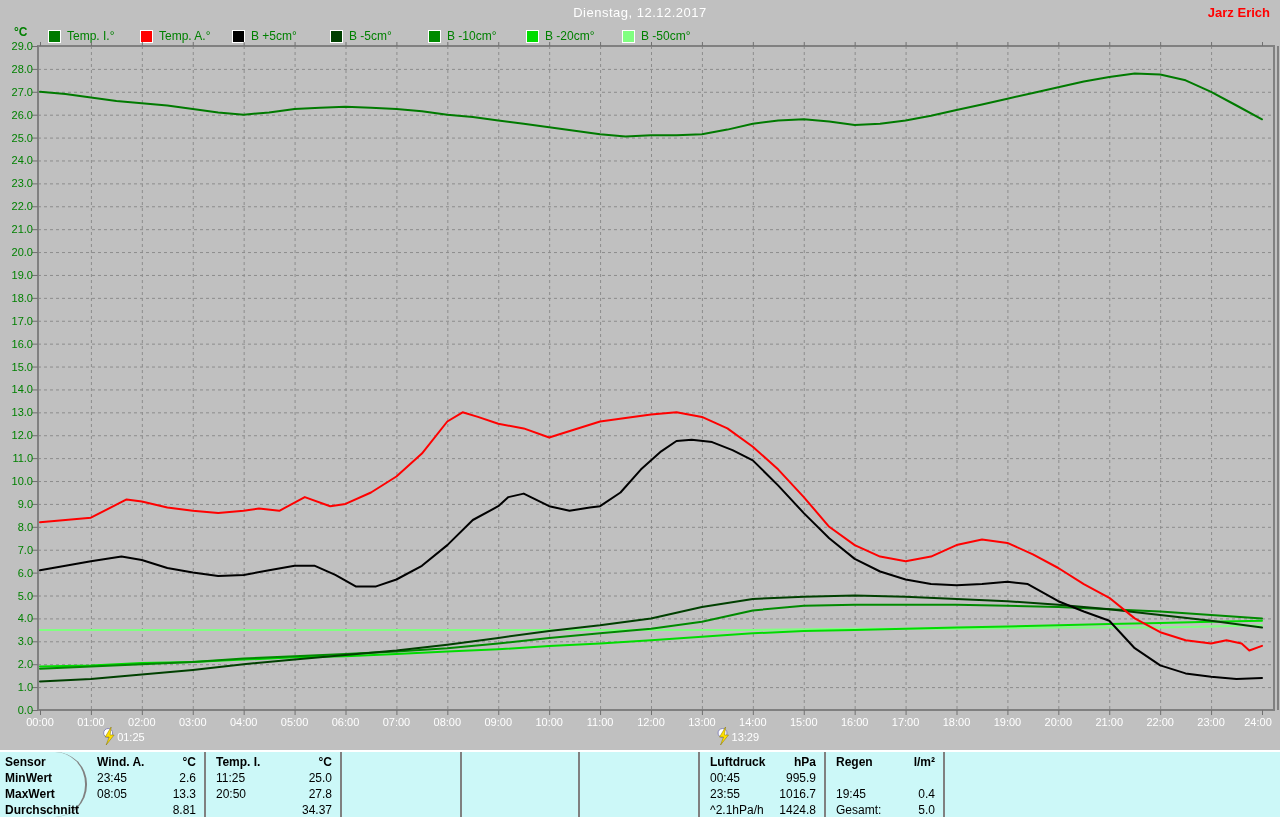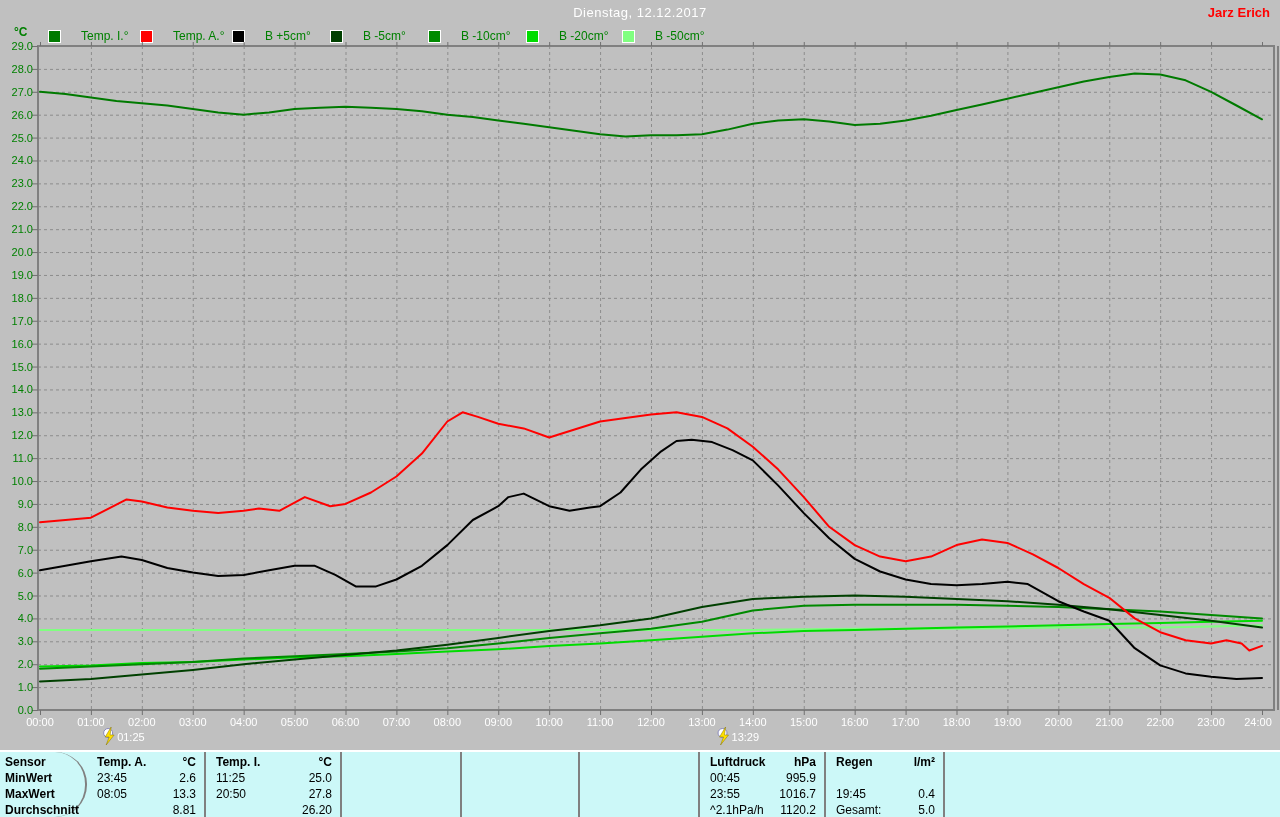--- a/index.html
+++ b/index.html
@@ -14,21 +14,21 @@
   }
   .watermark{
     position:absolute;top:5px;right:10px;color:#ff0000;font-size:13px;font-weight:bold;
   }
   .unit-label{
     position:absolute;top:25px;left:14px;color:#008000;font-size:12px;font-weight:bold;
   }
   .legend{position:absolute;top:29px;left:0;width:1280px;height:15px}
   .legend-item{position:absolute;top:0;display:flex;align-items:center}
   .legend-chip{width:11px;height:11px;border:1px solid #ffffff;flex:none}
-  .legend-label{margin-left:20px;color:#008000;font-size:12px;white-space:nowrap}
+  .legend-label{margin-left:6px;color:#008000;font-size:12px;white-space:nowrap}
   #chart{position:absolute;top:0;left:0}
   .stats-table{
     position:absolute;top:750px;left:0;width:1280px;height:67px;
     background:#ccf8f8;border-top:2px solid #ffffff;box-sizing:border-box;
     display:flex;
   }
   .tcol{height:100%;box-sizing:border-box;padding-top:2px;flex:none}
   .tcol.divider{border-right:2px solid #808080}
   .tcell{
     height:16px;line-height:16px;font-size:12px;color:#000;
@@ -297,21 +297,21 @@
     </svg>
   <div class="stats-table" id="stats-table">
       <div class="tcol divider" style="width: 87px; border-radius: 32px;">
         <div class="tcell rowlabel">Sensor</div>
         <div class="tcell rowlabel">MinWert</div>
         <div class="tcell rowlabel">MaxWert</div>
         <div class="tcell rowlabel">Durchschnitt</div>
       </div>
       <div class="tcol divider" style="width: 119px;">
         <div class="tcell bold">
-          <span>Temp. A.</span>
+          <span>Wind. A.</span>
           <span class="r">°C</span>
         </div>
         <div class="tcell">
           <span>23:45</span>
           <span class="r">2.6</span>
         </div>
         <div class="tcell">
           <span>08:05</span>
           <span class="r">13.3</span>
         </div>
@@ -328,21 +328,21 @@
         <div class="tcell">
           <span>11:25</span>
           <span class="r">25.0</span>
         </div>
         <div class="tcell">
           <span>20:50</span>
           <span class="r">27.8</span>
         </div>
         <div class="tcell">
           <span></span>
-          <span class="r">26.20</span>
+          <span class="r">34.37</span>
         </div>
       </div>
       <div class="tcol divider" style="width: 120px;">
         <div class="tcell bold">
           <span></span>
           <span class="r"></span>
         </div>
         <div class="tcell">
           <span></span>
           <span class="r"></span>
@@ -400,21 +400,21 @@
         <div class="tcell">
           <span>00:45</span>
           <span class="r">995.9</span>
         </div>
         <div class="tcell">
           <span>23:55</span>
           <span class="r">1016.7</span>
         </div>
         <div class="tcell">
           <span>^2.1hPa/h</span>
-          <span class="r">1120.2</span>
+          <span class="r">1424.8</span>
         </div>
       </div>
       <div class="tcol divider" style="width: 119px;">
         <div class="tcell bold">
           <span>Regen</span>
           <span class="r">l/m²</span>
         </div>
         <div class="tcell">
           <span></span>
           <span class="r"></span>

